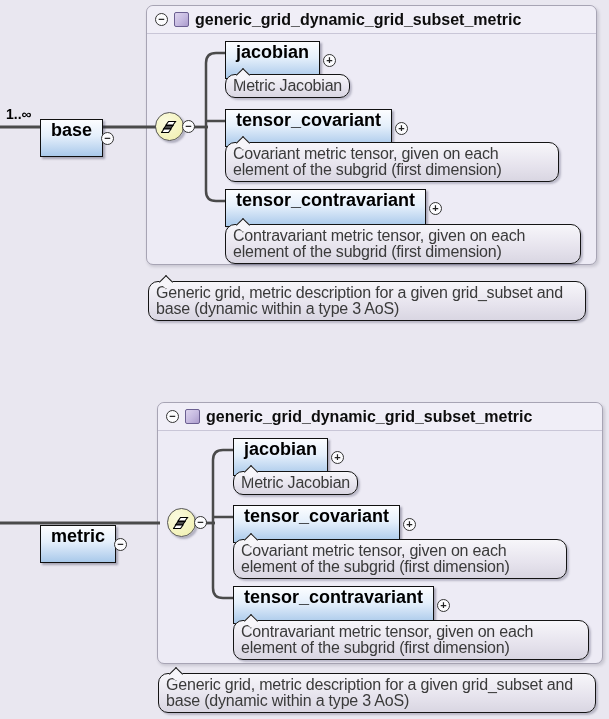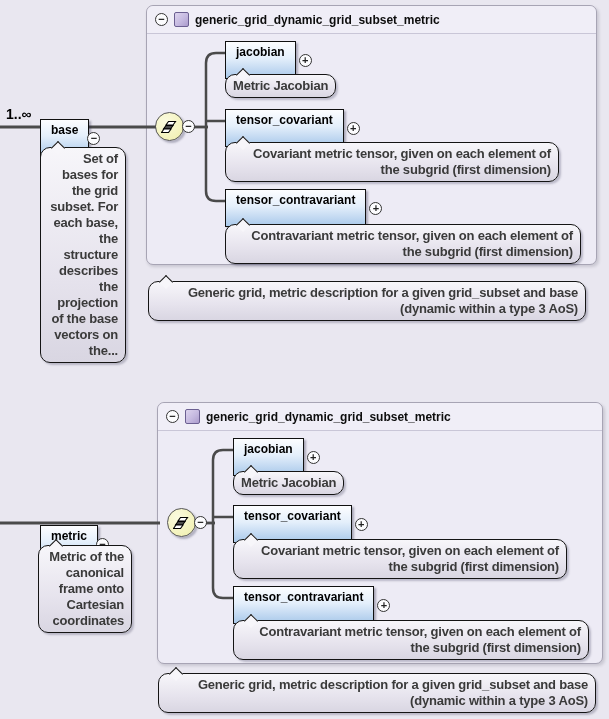--- a/index.html
+++ b/index.html
@@ -15,61 +15,60 @@
     background:#edebf5;
     border:1px solid #a7a4b4;border-radius:7px;
     box-shadow:1.5px 2px 3px rgba(60,60,80,0.18);
   }
   .panel-header{
     display:flex;align-items:center;gap:6px;
     height:27px;padding:0 8px;
     border-bottom:1px solid #c9c6d7;
     background:#f0eef7;border-radius:7px 7px 0 0;
   }
-  .panel-title{font-weight:bold;font-size:12px;color:#0d0d0d;white-space:nowrap;}
+  .panel-title{font-weight:bold;font-size:16px;color:#0d0d0d;white-space:nowrap;}
   .type-icon{
     width:13px;height:13px;flex:0 0 13px;
     border:1px solid #6b5f91;border-radius:2px;
     background:linear-gradient(135deg,#ddd4ee 0%,#c5b9e0 55%,#ab9ccc 100%);
   }
   .toggle{
     width:13px;height:13px;box-sizing:border-box;flex:0 0 13px;
     border:1.2px solid #333;border-radius:50%;
     background:#fcfcfe;color:#222;
     font-size:11px;font-weight:bold;line-height:10px;
     display:flex;align-items:center;justify-content:center;
     padding-bottom:1px;
   }
   .node{position:absolute;z-index:3;display:flex;align-items:center;}
   .attach{margin-left:-2px;}
   .gap{margin-left:3px;}
   .pill{
     background:linear-gradient(180deg,#fcfdff 0%,#e4effb 45%,#c4daf2 75%,#a9c9ea 100%);
     border:1.6px solid #101010;border-radius:0;
     padding:2px 10px 17px;line-height:17px;
-    font-weight:bold;font-size:12px;color:#000;
+    font-weight:bold;font-size:18px;color:#000;
     white-space:nowrap;
     box-shadow:2px 2px 2px rgba(40,40,70,0.35);
   }
   .seq{
     width:29px;height:29px;box-sizing:border-box;flex:0 0 29px;
     border:1.4px solid #555;border-radius:50%;
     background:radial-gradient(circle at 35% 30%,#fbfbdf 0%,#f3f2ba 70%,#ecebab 100%);
     box-shadow:2px 2px 2px rgba(40,40,70,0.3);
     display:flex;align-items:center;justify-content:center;
   }
   .ann{
     position:absolute;z-index:3;
     background:linear-gradient(180deg,#f7f6fa 0%,#e6e3ed 60%,#d9d6e2 100%);
     border:1.4px solid #141414;border-radius:10px;
     padding:3px 7px;line-height:16px;
-    font-weight:bold;font-size:13px;color:#3a3a3a;
+    font-weight:normal;font-size:16px;color:#3a3a3a;
     letter-spacing:-0.2px;
     box-shadow:2px 2px 2px rgba(40,40,70,0.25);
-    text-align:right;
   }
   .ann::before{
     content:"";position:absolute;top:-5.5px;left:12px;
     width:9px;height:9px;background:#f7f6fa;
     border-left:1.4px solid #141414;border-top:1.4px solid #141414;
     transform:rotate(45deg);
   }
   .ann.nowrap{white-space:nowrap;}
   .occurs{position:absolute;z-index:3;font-weight:bold;font-size:14px;color:#000;}
 </style>
@@ -109,21 +108,20 @@
     </g>
   </svg>
 
   <div class="occurs" style="left:6px;top:106px">1..∞</div>
 
   <div class="node" style="left:40px;top:119px">
     <div class="pill">base</div>
     <span class="toggle attach">−</span>
   </div>
 
-  <div class="ann" style="left:40px;top:147px;width:70px">Set of bases for the grid subset. For each base, the structure describes the projection of the base vectors on the...</div>
 
   <div class="node" style="left:155px;top:112px">
     <div class="seq">
       <svg width="18" height="14" viewBox="0 0 18 14">
         <polygon points="5,5 12,5 14.5,1.5 7.5,1.5" fill="#ffffff" stroke="#000" stroke-width="1.1"></polygon>
         <polygon points="2.5,9 9.5,9 12,5.5 5,5.5" fill="#4a4a4a" stroke="#000" stroke-width="1.1"></polygon>
         <polygon points="0.5,12.5 7.5,12.5 10,9 3,9" fill="#ffffff" stroke="#000" stroke-width="1.1"></polygon>
       </svg>
     </div>
     <span class="toggle attach">−</span>
@@ -147,21 +145,20 @@
   </div>
   <div class="ann" style="left:225px;top:224px;width:340px">Contravariant metric tensor, given on each element of the subgrid (first dimension)</div>
 
   <div class="ann" style="left:148px;top:281px;width:422px">Generic grid, metric description for a given grid_subset and base (dynamic within a type 3 AoS)</div>
 
   <div class="node" style="left:40px;top:525px">
     <div class="pill">metric</div>
     <span class="toggle attach">−</span>
   </div>
 
-  <div class="ann" style="left:38px;top:545px;width:78px">Metric of the canonical frame onto Cartesian coordinates</div>
 
   <div class="node" style="left:167px;top:508px">
     <div class="seq">
       <svg width="18" height="14" viewBox="0 0 18 14">
         <polygon points="5,5 12,5 14.5,1.5 7.5,1.5" fill="#ffffff" stroke="#000" stroke-width="1.1"></polygon>
         <polygon points="2.5,9 9.5,9 12,5.5 5,5.5" fill="#4a4a4a" stroke="#000" stroke-width="1.1"></polygon>
         <polygon points="0.5,12.5 7.5,12.5 10,9 3,9" fill="#ffffff" stroke="#000" stroke-width="1.1"></polygon>
       </svg>
     </div>
     <span class="toggle attach">−</span>

